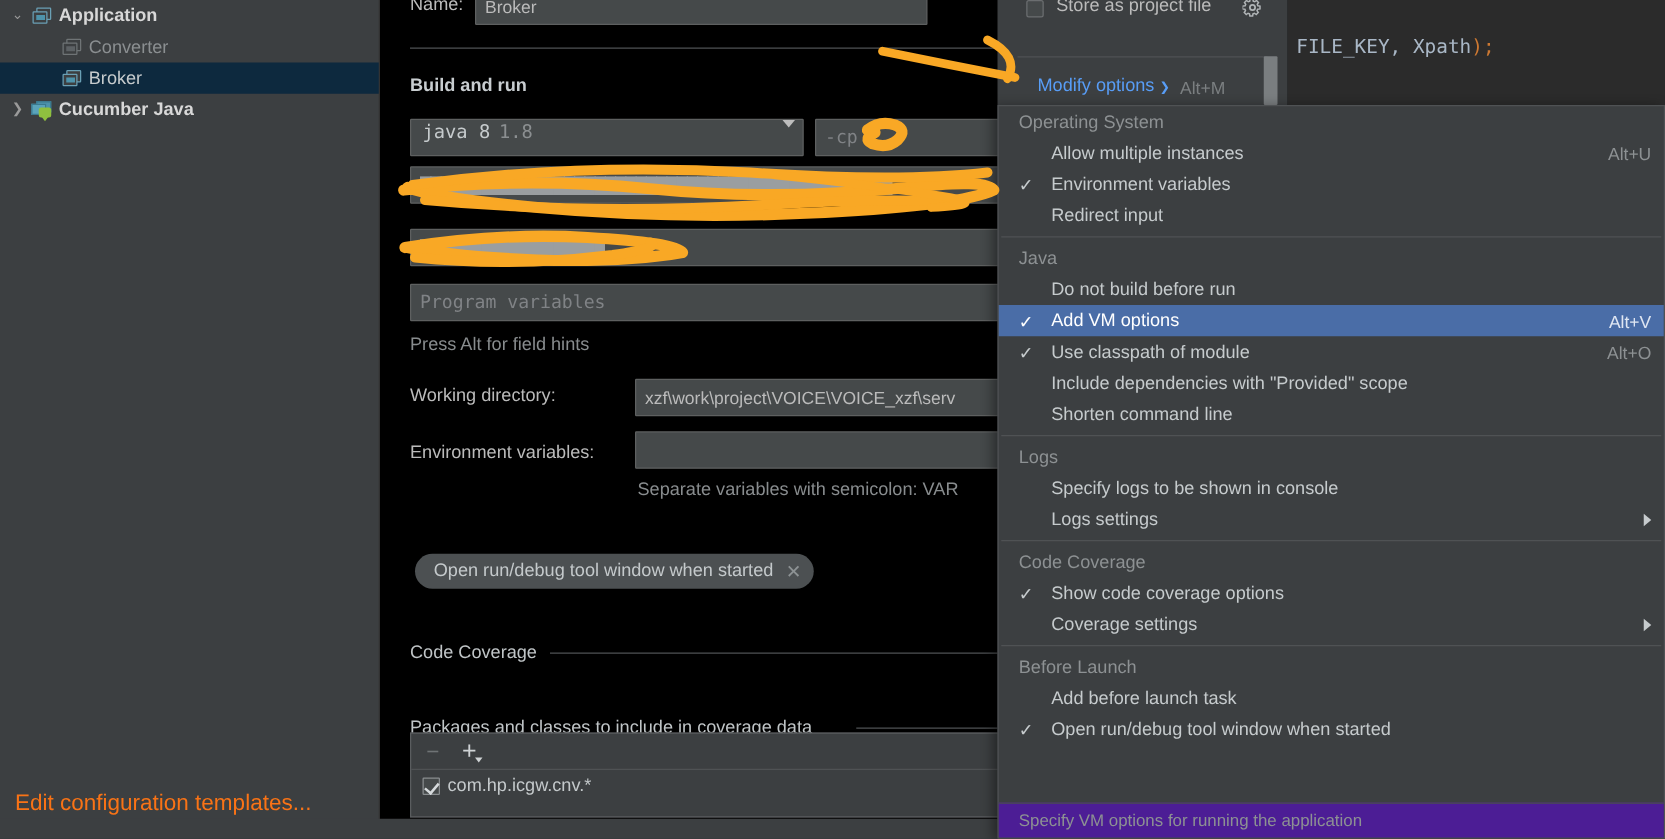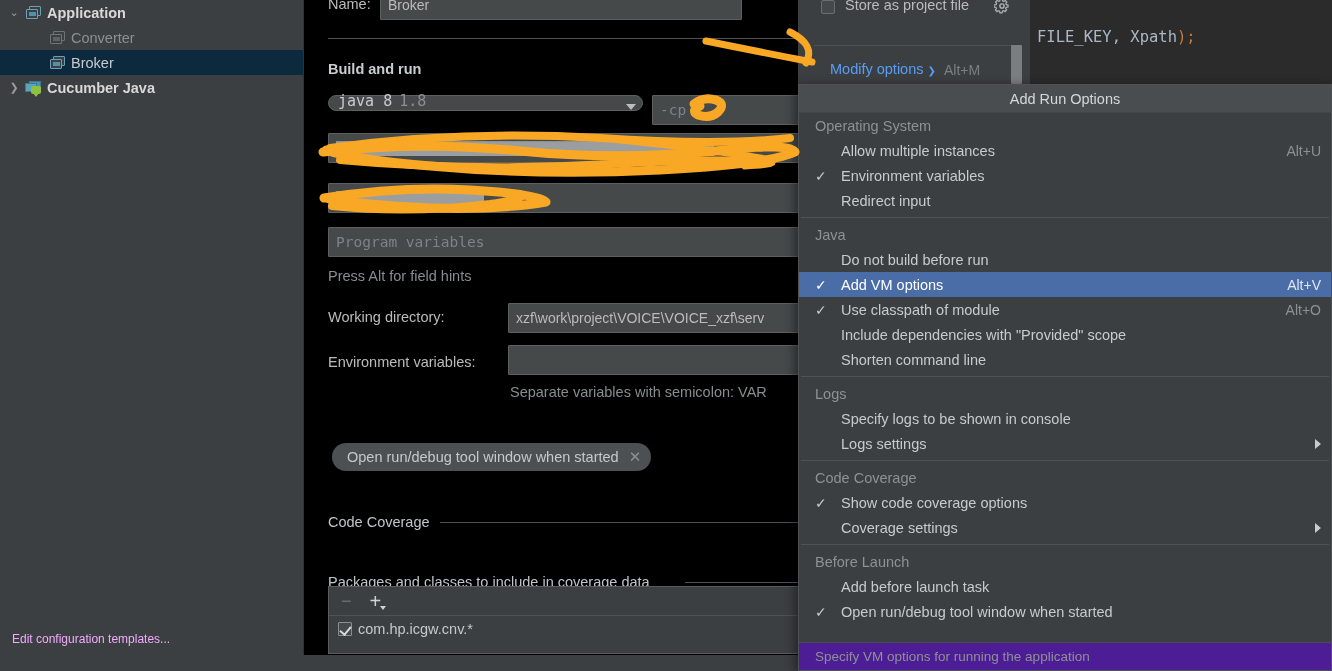--- a/index.html
+++ b/index.html
@@ -88,21 +88,21 @@
     border-top: 4px solid #8fc03f;
   }
 
   .tree-label { font-size: 14.5px; }
   .tree-label.bold { font-weight: bold; color: #d8d8d8; }
   .tree-label.dim { color: #8b8f91; }
   .tree-label.norm { color: #c6cbcd; }
 
   .tpl-link {
     position: absolute; left: 12px; top: 632px;
-    color: #f0abfc; font-size: 12px; cursor: pointer;
+    color: #f97316; font-size: 18px; cursor: pointer;
   }
 
   
   .form {
     position: absolute; left: 304px; top: 0; width: 726px; height: 655px;
     background: #000000; overflow: hidden;
   }
   .lbl { position: absolute; color: #bbbbbb; font-size: 14.5px; white-space: nowrap; }
   .field {
     position: absolute; background: #45494a; border: 1px solid #5e6060;
@@ -130,22 +130,22 @@
     white-space: nowrap;
     margin-left: 20px;
   }
   .chev-small {
     display: inline-block; margin-left: 4px; font-size: 10px; color: #589df6;
   }
   .kbd-hint { position: absolute; color: #7b7f81; font-size: 14px; }
 
   .combo {
     position: absolute; background: #45494a; border: 1px solid #5e6060;
-    height: 16px; display: flex; align-items: flex-end; padding: 0 6px 0 9px;
-    border-radius: 11px;
+    height: 30px; display: flex; align-items: flex-start; padding: 0 6px 0 9px;
+    border-radius: 1px;
   }
   .combo .jdk {
     font-family: "DejaVu Sans Mono", monospace; font-size: 15px; color: #c6cbcd;
   }
   .combo .ver {
     font-family: "DejaVu Sans Mono", monospace; font-size: 15px; color: #8b8f91;
     margin-left: 7px;
   }
   .combo .arrow {
     margin-left: auto; width: 0; height: 0;
@@ -394,21 +394,20 @@
     </svg>
     <div class="divider" style="left:16px; top:45px; width:200px;"></div>
     <div class="modify-link" style="left:12px; top:61px;">
       <span>Modify options</span><span class="chev-small">❯</span>
     </div>
     <div class="kbd-hint" style="left:146px; top:62px;">Alt+M</div>
     <div class="popup-scroll" style="left:213px; top:45px; height:39px;"></div>
   </div>
 
   <div class="popup">
-    <div class="popup-header">Add Run Options</div>
     <div class="popup-body" id="popup-body">
         <div class="menu-group-label">Operating System</div>
         <div class="menu-item">
           <span class="check empty">✓</span>
           <span class="mtext">Allow multiple instances</span>
           <span class="accel">Alt+U</span>
         </div>
         <div class="menu-item">
           <span class="check">✓</span>
           <span class="mtext">Environment variables</span>

